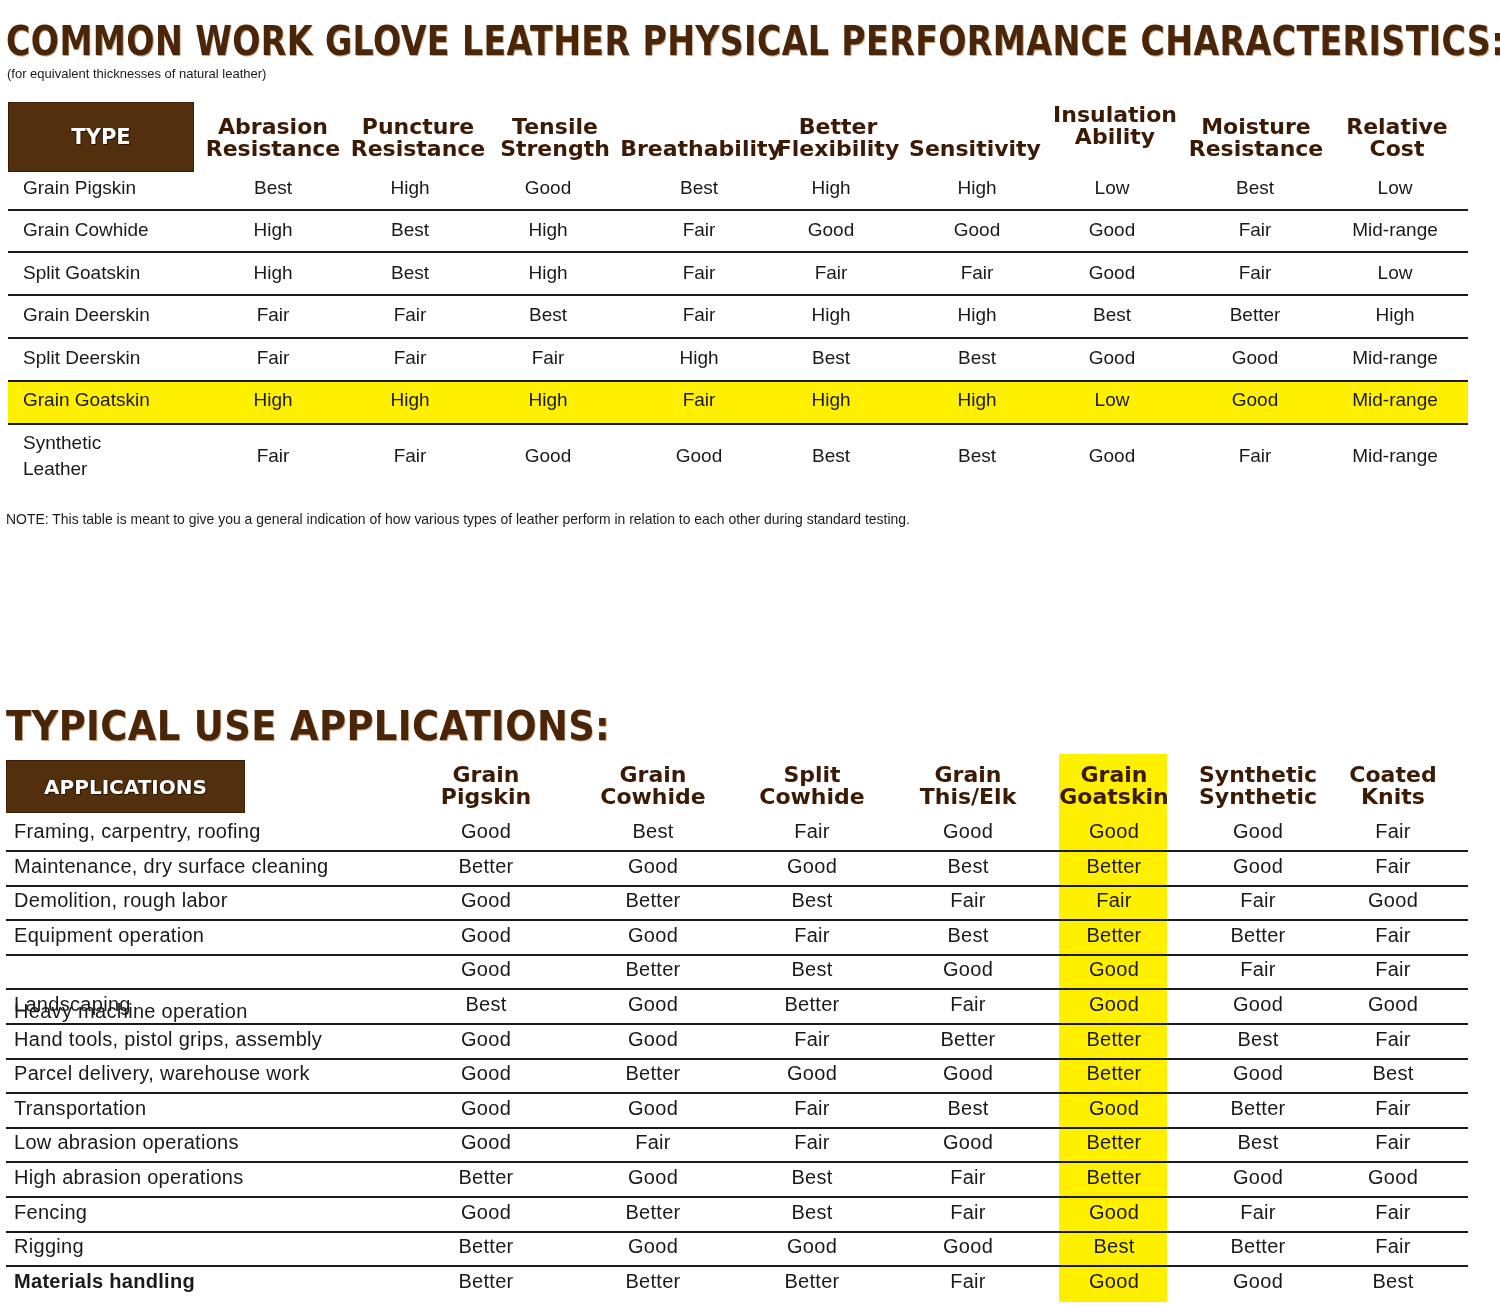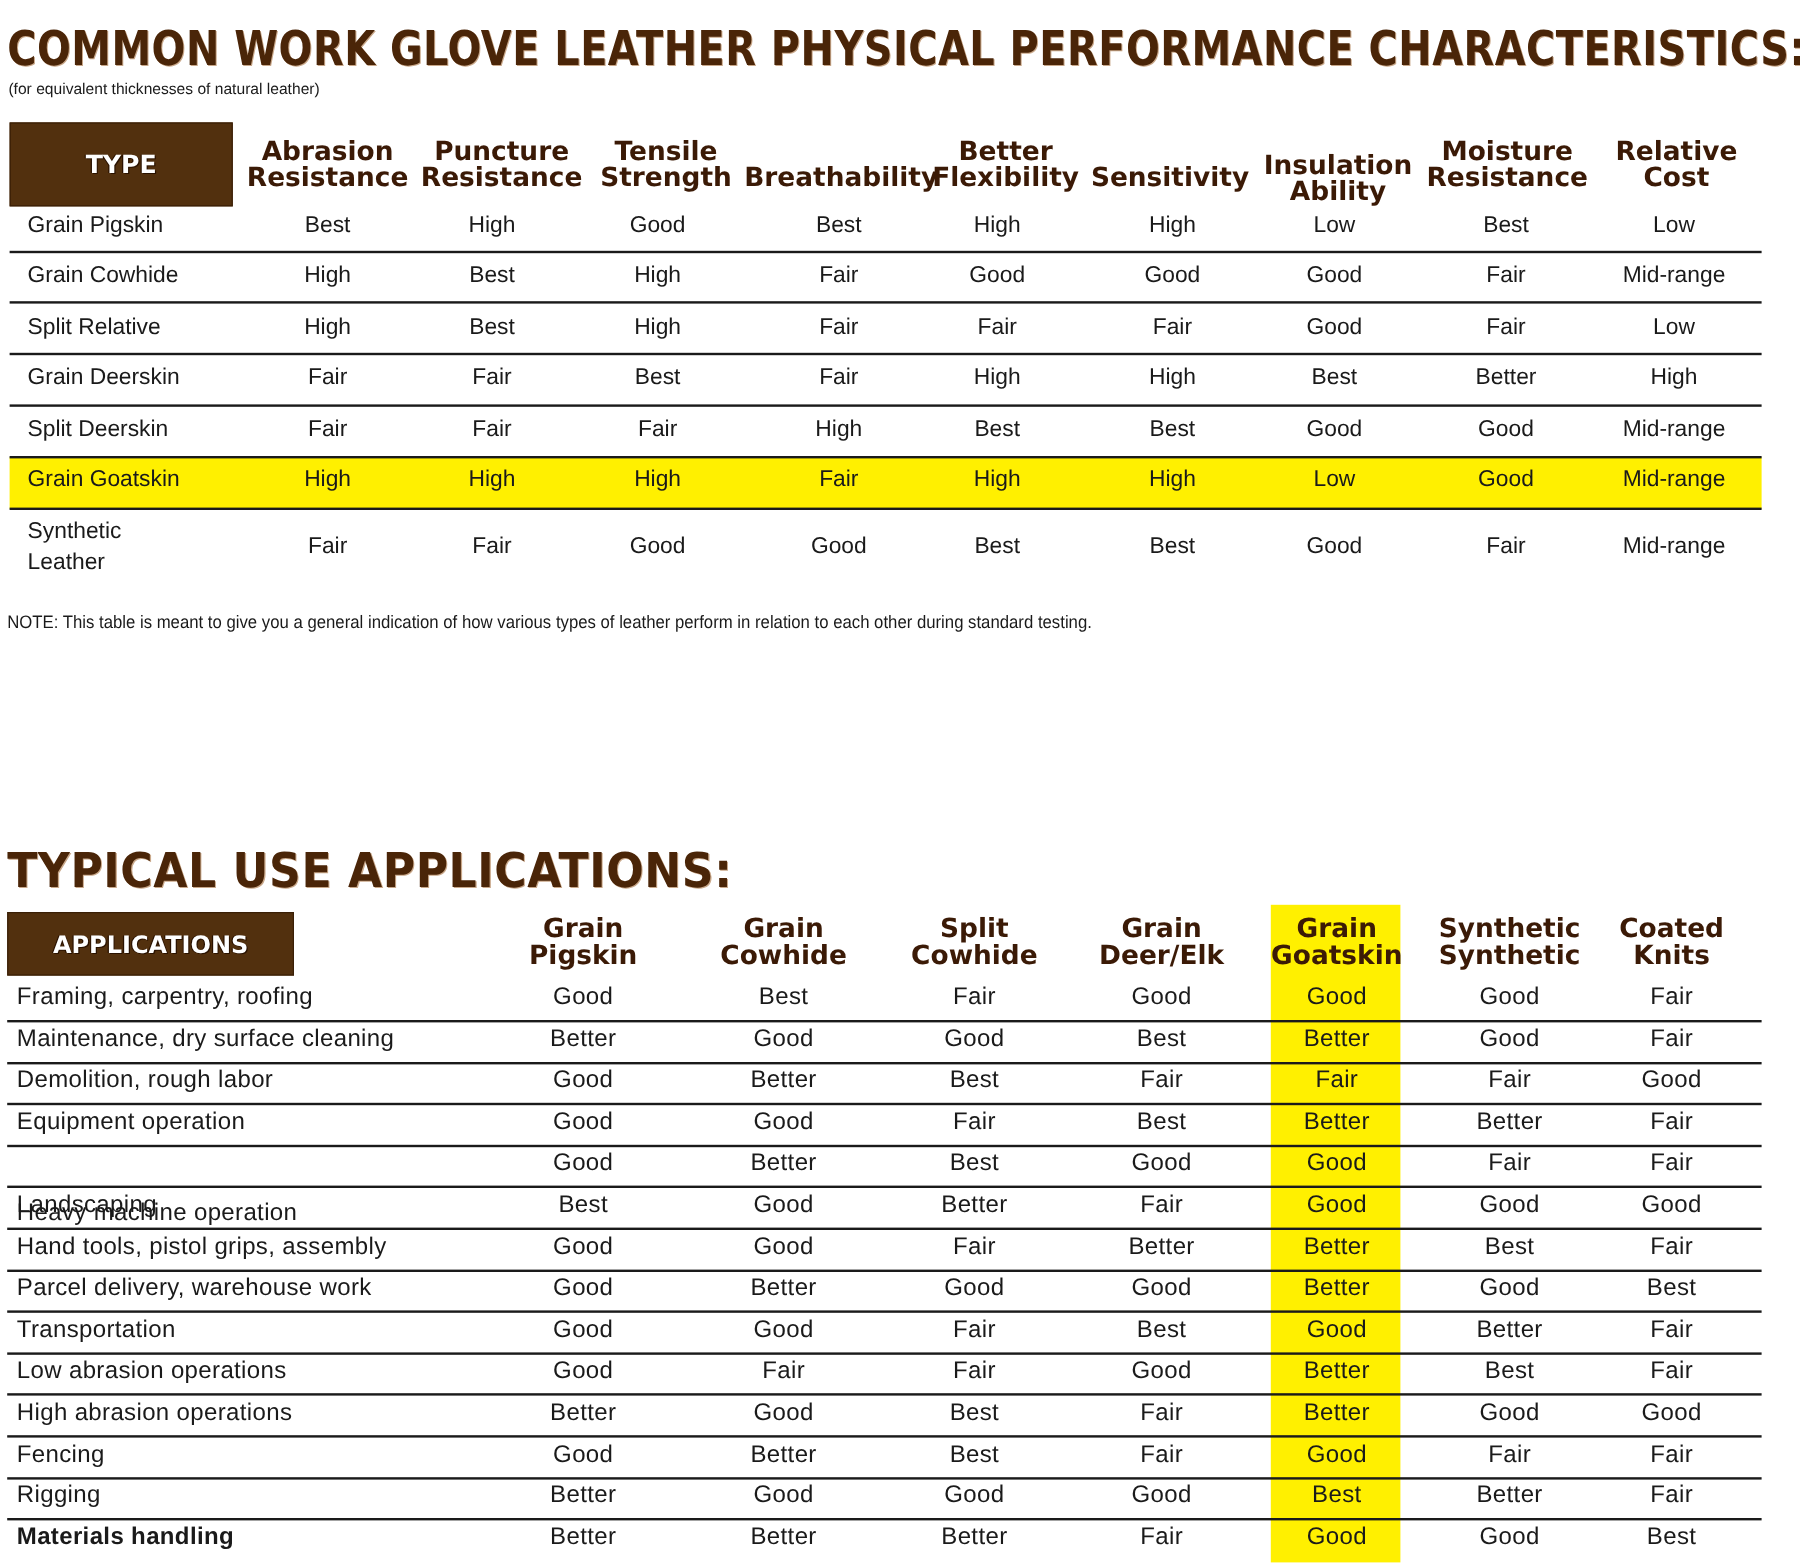--- a/index.html
+++ b/index.html
@@ -84,21 +84,21 @@
       <div>Breathability</div>
     </div>
     <div class="colhead" style="left:838px;top:116px;">
       <div style="height:22px;">Better</div>
       <div>Flexibility</div>
     </div>
     <div class="colhead" style="left:975px;top:116px;">
       <div style="height:22px;"></div>
       <div>Sensitivity</div>
     </div>
-    <div class="colhead" style="left:1115px;top:128px;">
+    <div class="colhead" style="left:1115px;top:104px;">
       <div style="height:22px;">Insulation</div>
       <div>Ability</div>
     </div>
     <div class="colhead" style="left:1256px;top:116px;">
       <div style="height:22px;">Moisture</div>
       <div>Resistance</div>
     </div>
     <div class="colhead" style="left:1397px;top:116px;">
       <div style="height:22px;">Relative</div>
       <div>Cost</div>
@@ -116,21 +116,21 @@
     <div class="rowlabel" style="left:23px;top:219px;">Grain Cowhide</div>
     <div class="cell" style="left:273px;top:219px;">High</div>
     <div class="cell" style="left:410px;top:219px;">Best</div>
     <div class="cell" style="left:548px;top:219px;">High</div>
     <div class="cell" style="left:699px;top:219px;">Fair</div>
     <div class="cell" style="left:831px;top:219px;">Good</div>
     <div class="cell" style="left:977px;top:219px;">Good</div>
     <div class="cell" style="left:1112px;top:219px;">Good</div>
     <div class="cell" style="left:1255px;top:219px;">Fair</div>
     <div class="cell" style="left:1395px;top:219px;">Mid-range</div>
-    <div class="rowlabel" style="left:23px;top:262px;">Split Relative</div>
+    <div class="rowlabel" style="left:23px;top:262px;">Split Goatskin</div>
     <div class="cell" style="left:273px;top:262px;">High</div>
     <div class="cell" style="left:410px;top:262px;">Best</div>
     <div class="cell" style="left:548px;top:262px;">High</div>
     <div class="cell" style="left:699px;top:262px;">Fair</div>
     <div class="cell" style="left:831px;top:262px;">Fair</div>
     <div class="cell" style="left:977px;top:262px;">Fair</div>
     <div class="cell" style="left:1112px;top:262px;">Good</div>
     <div class="cell" style="left:1255px;top:262px;">Fair</div>
     <div class="cell" style="left:1395px;top:262px;">Low</div>
     <div class="rowlabel" style="left:23px;top:304px;">Grain Deerskin</div>
@@ -208,21 +208,21 @@
     <div class="colhead" style="left:653px;top:764px;">
       <div>Grain</div>
       <div>Cowhide</div>
     </div>
     <div class="colhead" style="left:812px;top:764px;">
       <div>Split</div>
       <div>Cowhide</div>
     </div>
     <div class="colhead" style="left:968px;top:764px;">
       <div>Grain</div>
-      <div>Deer/Elk</div>
+      <div>This/Elk</div>
     </div>
     <div class="colhead" style="left:1114px;top:764px;">
       <div>Grain</div>
       <div>Goatskin</div>
     </div>
     <div class="colhead" style="left:1258px;top:764px;">
       <div>Synthetic</div>
       <div>Synthetic</div>
     </div>
     <div class="colhead" style="left:1393px;top:764px;">

